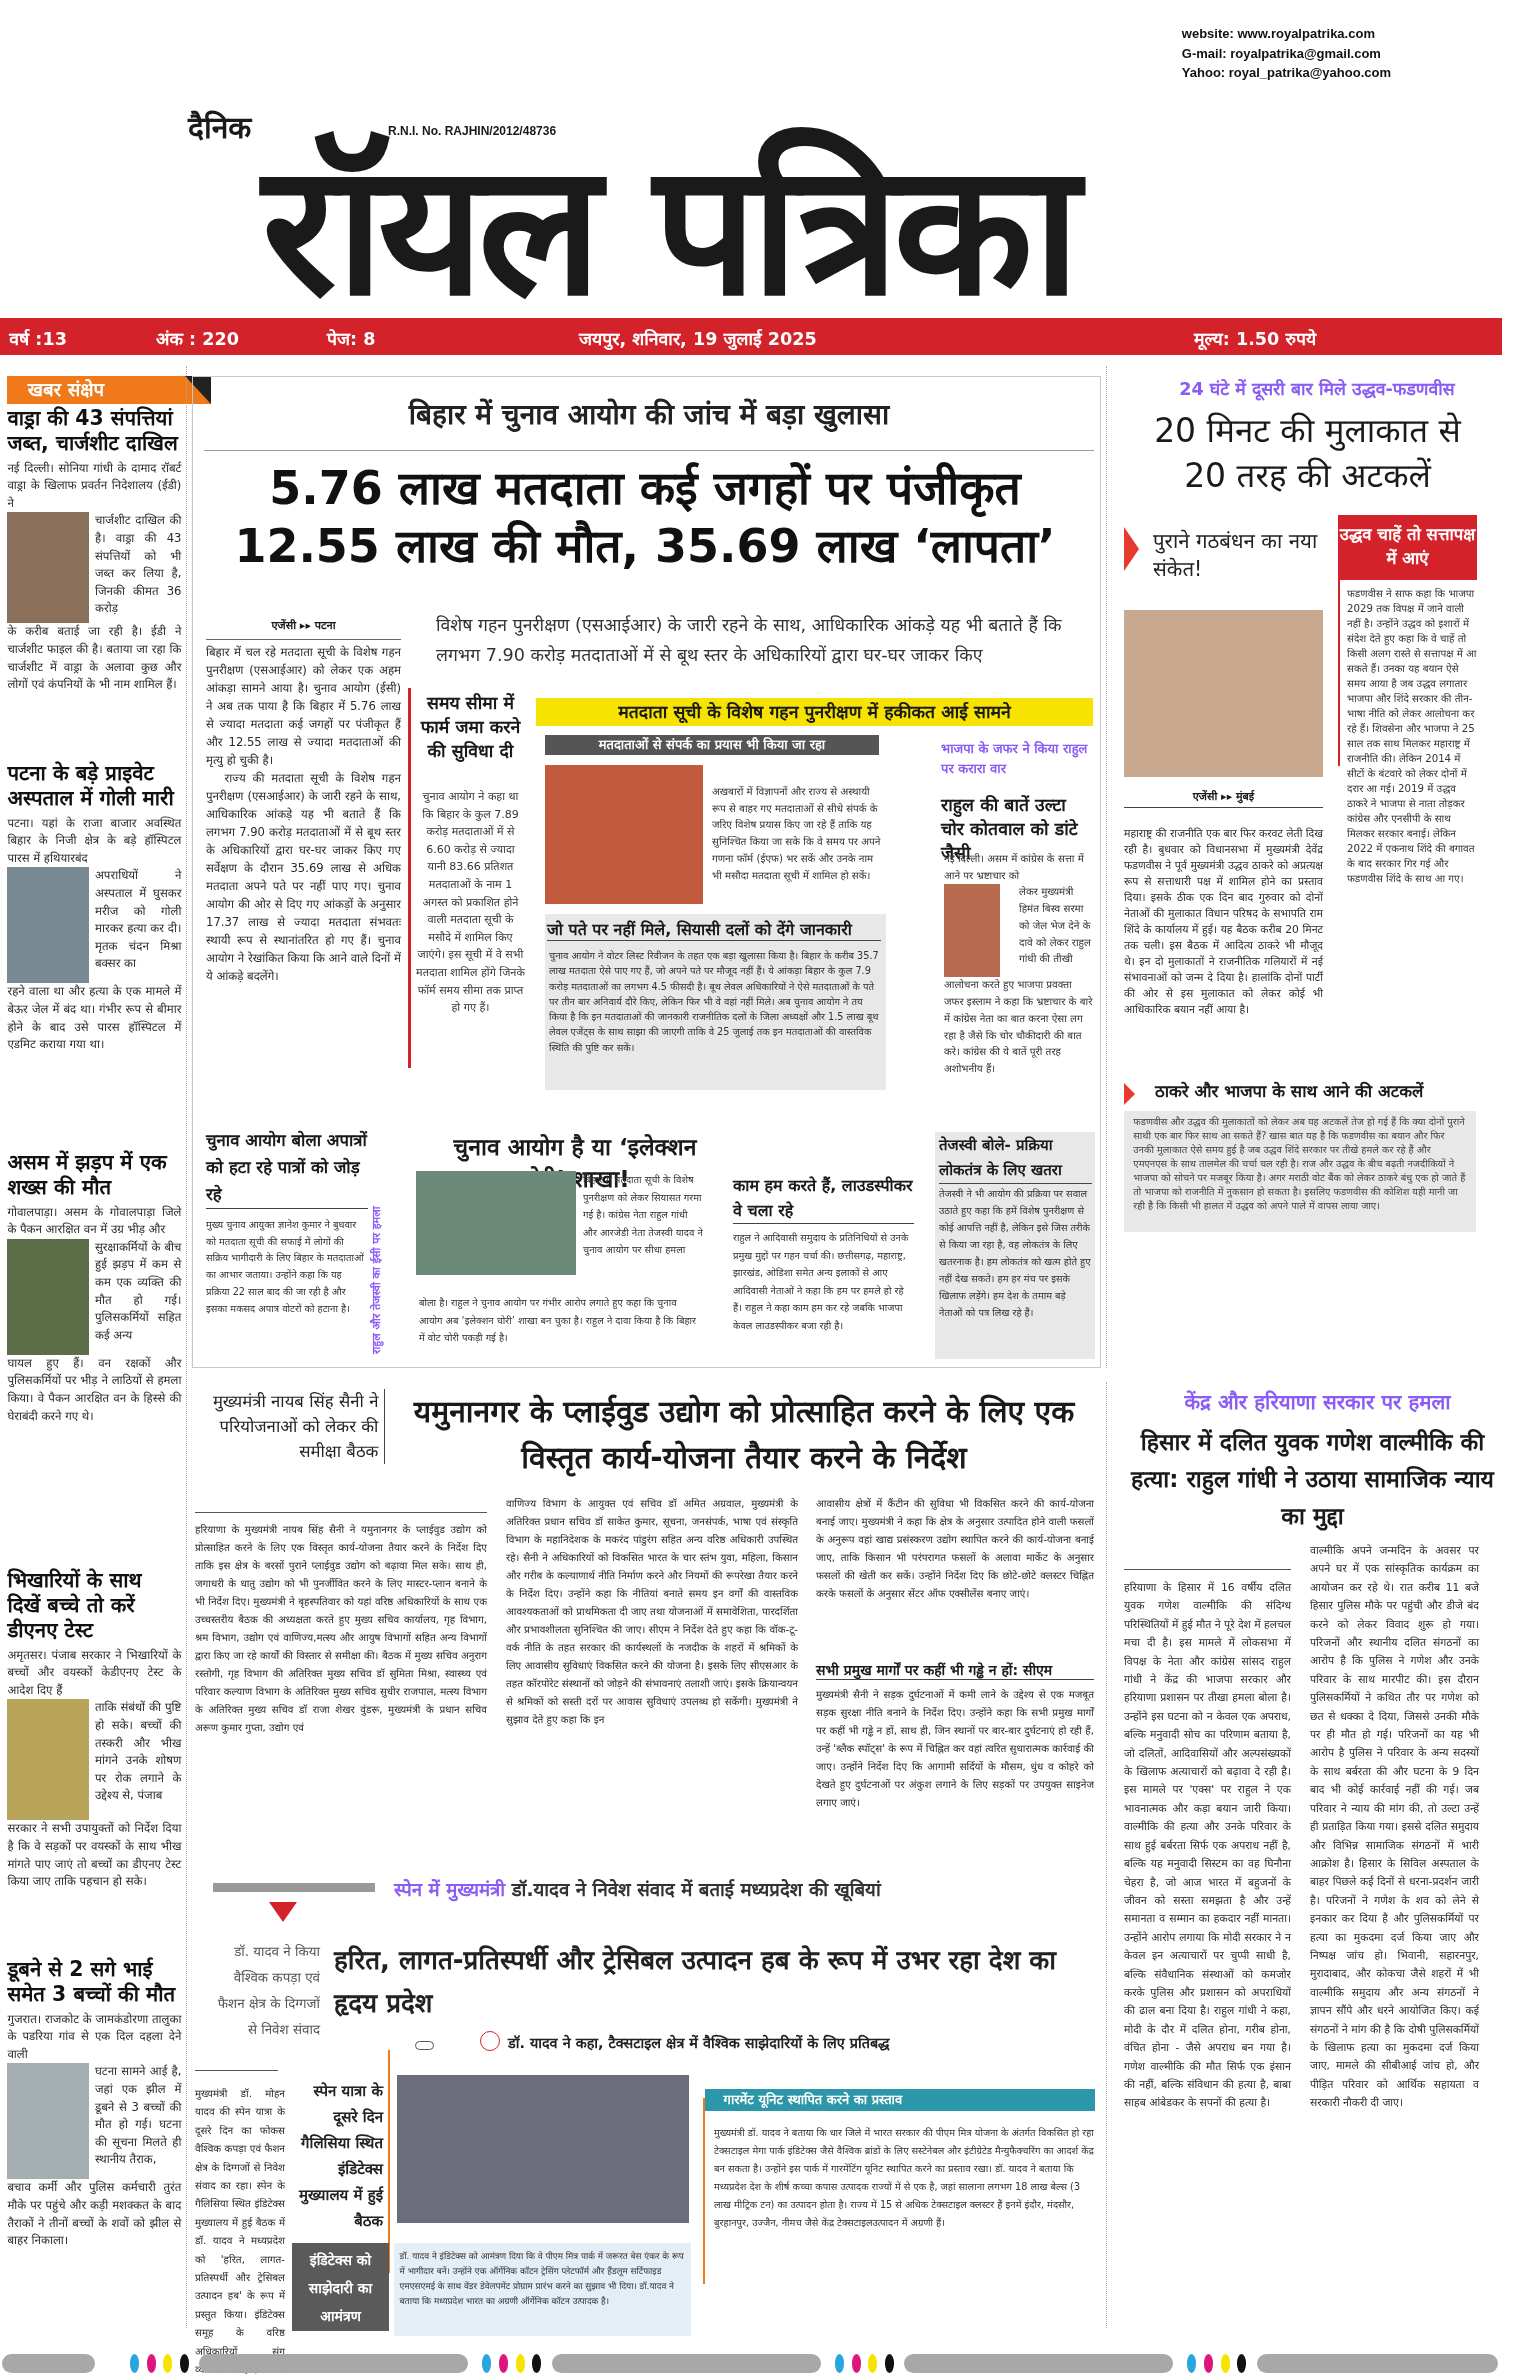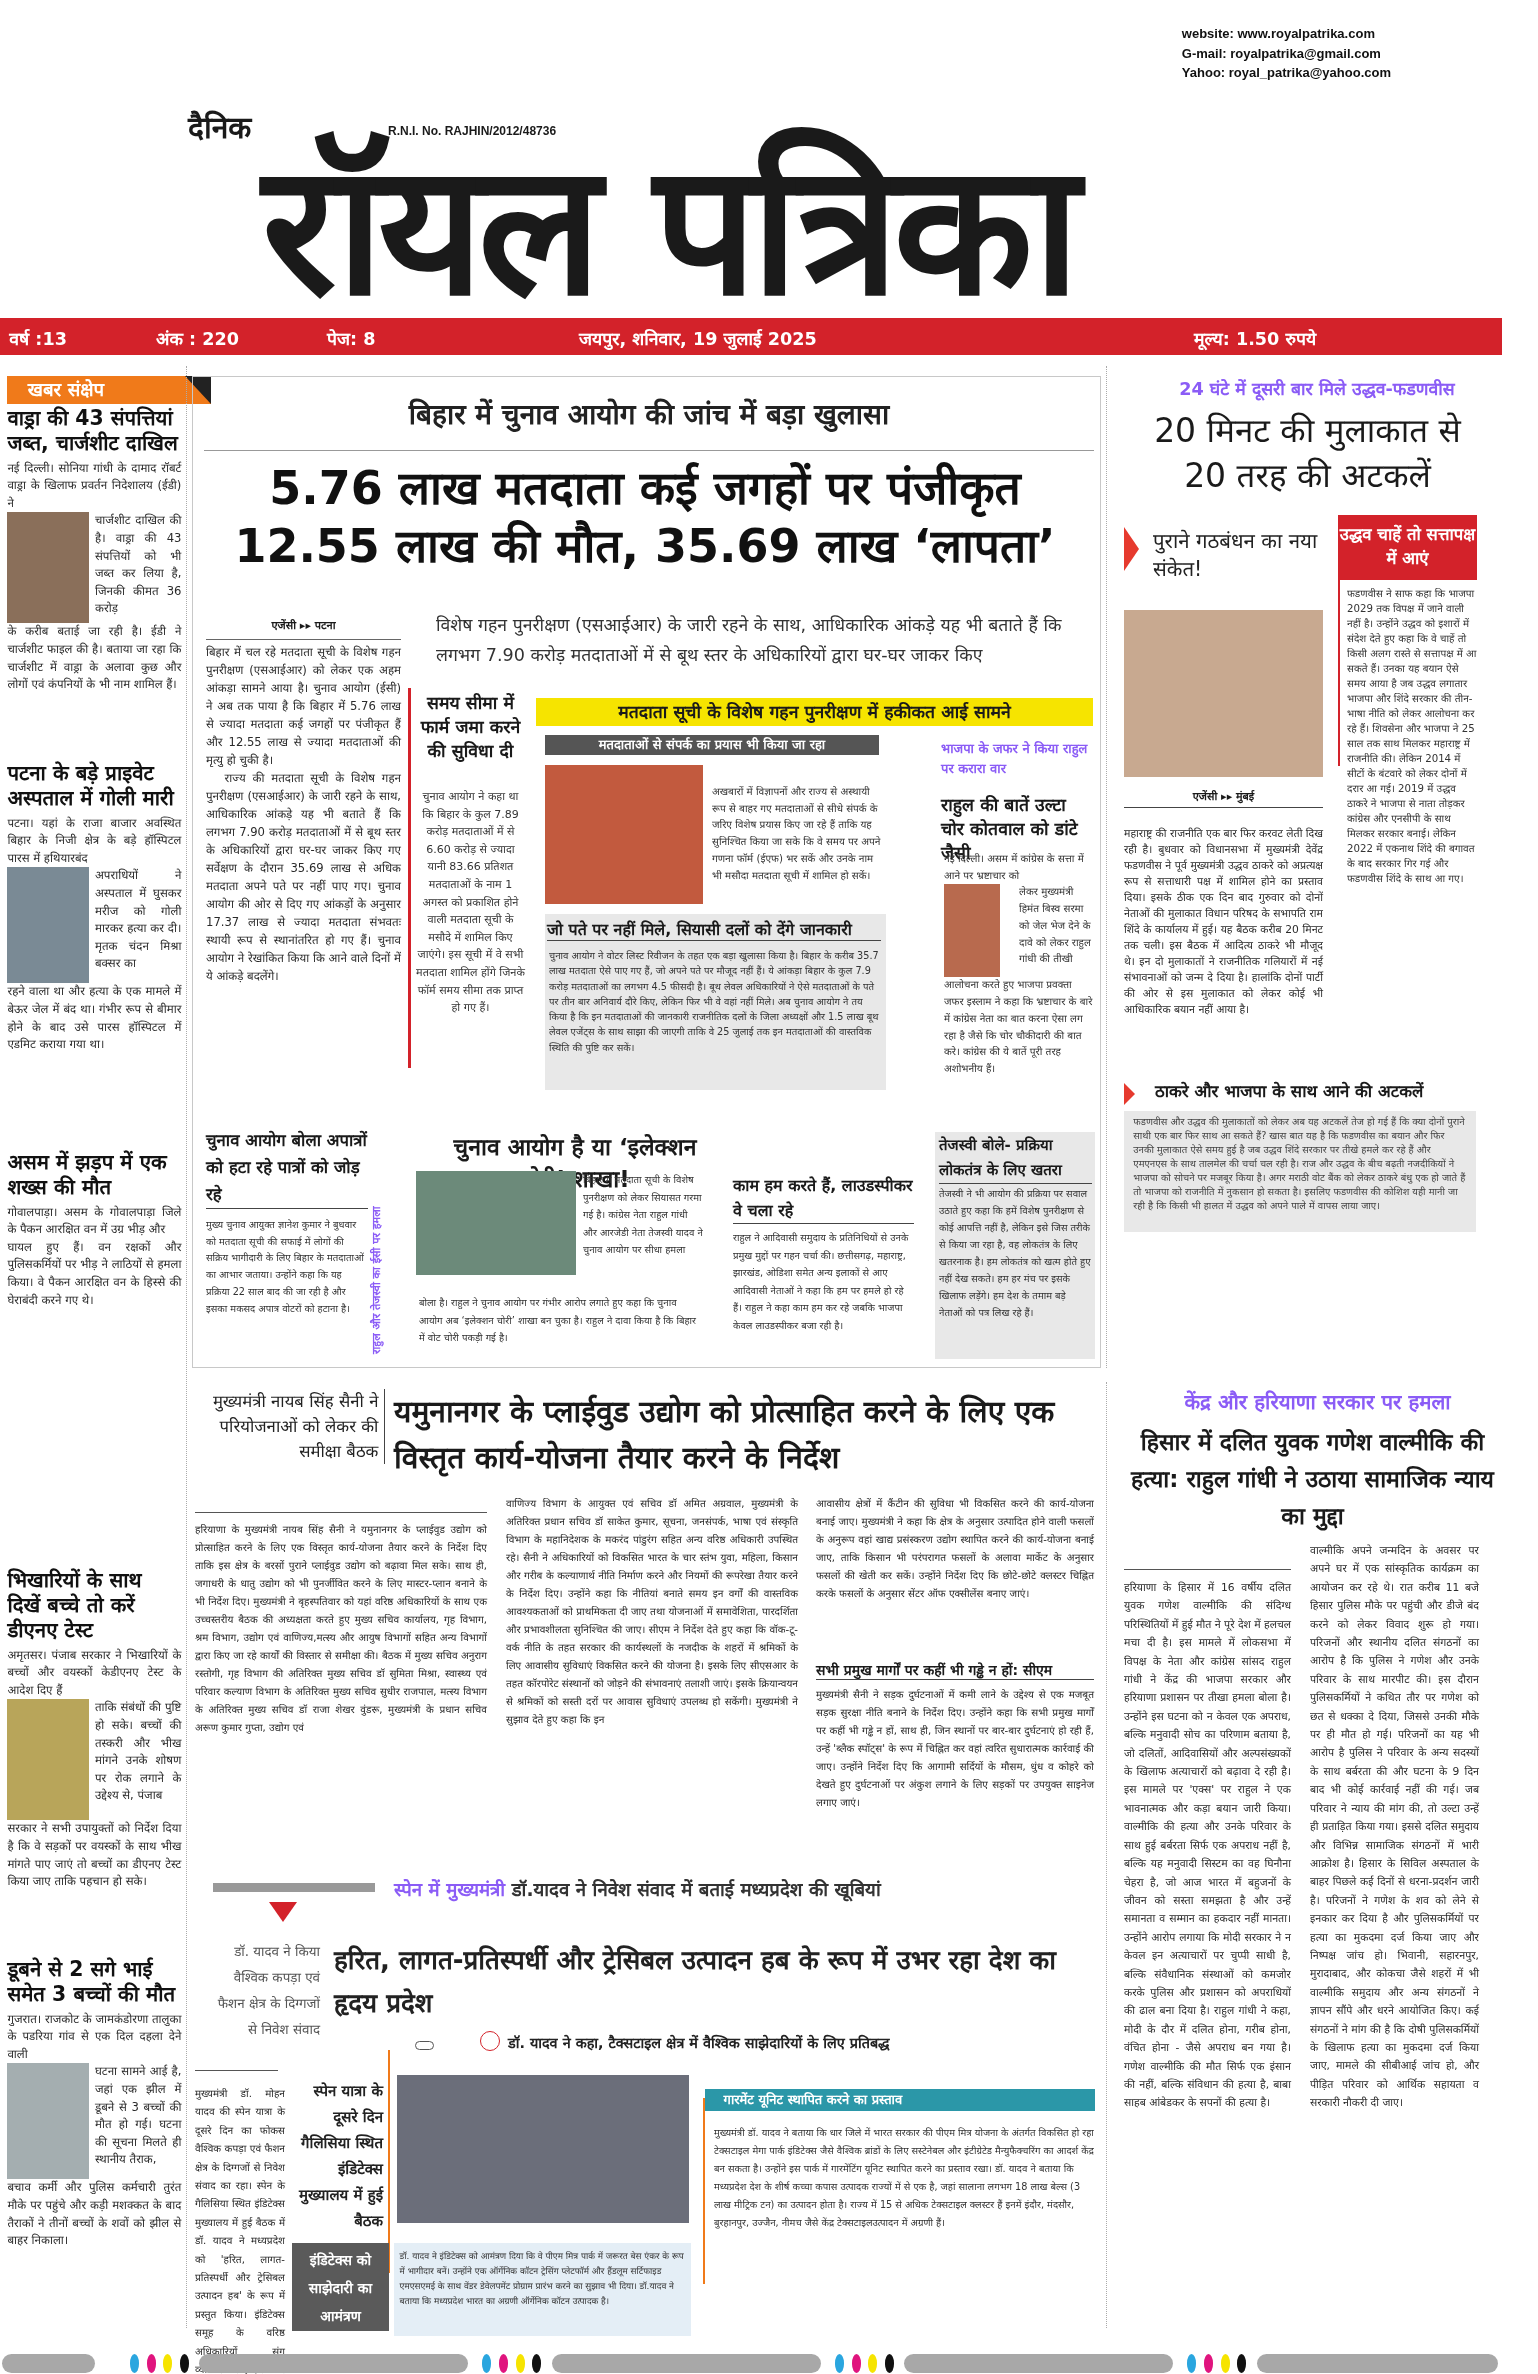--- a/index.html
+++ b/index.html
@@ -65,20 +65,24 @@
   <div class="p" style="font-size:11.6px;line-height:17.6px;margin-top:3.7px">पटना। यहां के राजा बाजार अवस्थित बिहार के निजी क्षेत्र के बड़े हॉस्पिटल पारस में हथियारबंद</div>
   <div style="display:flex;gap:5.6px">
       <div class="photo" style="width:82px;height:116px;background:#7a8a95;flex:none"></div>
       <div class="p" style="font-size:11.6px;line-height:17.6px">अपराधियों ने अस्पताल में घुसकर मरीज को गोली मारकर हत्या कर दी। मृतक चंदन मिश्रा बक्सर का</div>
     </div>
   <div class="p" style="font-size:11.6px;line-height:17.6px">रहने वाला था और हत्या के एक मामले में बेऊर जेल में बंद था। गंभीर रूप से बीमार होने के बाद उसे पारस हॉस्पिटल में एडमिट कराया गया था।</div>
 </div>
 <div class="abs" style="left:7.4px;top:1150px;width:174px">
   <div class="lh" style="font-size:20.4px;line-height:25px">असम में झड़प में एक शख्स की मौत</div>
   <div class="p" style="font-size:11.6px;line-height:17.6px;margin-top:3.7px">गोवालपाड़ा। असम के गोवालपाड़ा जिले के पैकन आरक्षित वन में उग्र भीड़ और</div>
+  <div style="display:flex;gap:5.6px">
+      <div class="photo" style="width:82px;height:116px;background:#5b6e48;flex:none"></div>
+      <div class="p" style="font-size:11.6px;line-height:17.6px">सुरक्षाकर्मियों के बीच हुई झड़प में कम से कम एक व्यक्ति की मौत हो गई। पुलिसकर्मियों सहित कई अन्य</div>
+    </div>
   <div class="p" style="font-size:11.6px;line-height:17.6px">घायल हुए हैं। वन रक्षकों और पुलिसकर्मियों पर भीड़ ने लाठियों से हमला किया। वे पैकन आरक्षित वन के हिस्से की घेराबंदी करने गए थे।</div>
 </div>
 <div class="abs" style="left:7.4px;top:1568px;width:174px">
   <div class="lh" style="font-size:20.4px;line-height:25px">भिखारियों के साथ दिखें बच्चे तो करें डीएनए टेस्ट</div>
   <div class="p" style="font-size:11.6px;line-height:17.6px;margin-top:3.7px">अमृतसर। पंजाब सरकार ने भिखारियों के बच्चों और वयस्कों केडीएनए टेस्ट के आदेश दिए हैं</div>
   <div style="display:flex;gap:5.6px">
       <div class="photo" style="width:82px;height:121px;background:#b8a55a;flex:none"></div>
       <div class="p" style="font-size:11.6px;line-height:17.6px">ताकि संबंधों की पुष्टि हो सके। बच्चों की तस्करी और भीख मांगने उनके शोषण पर रोक लगाने के उद्देश्य से, पंजाब</div>
     </div>
   <div class="p" style="font-size:11.6px;line-height:17.6px">सरकार ने सभी उपायुक्तों को निर्देश दिया है कि वे सड़कों पर वयस्कों के साथ भीख मांगते पाए जाएं तो बच्चों का डीएनए टेस्ट किया जाए ताकि पहचान हो सके।</div>
@@ -147,21 +151,21 @@
 <div class="abs" style="left:1338px;top:580px;width:1.9px;height:186px;background:#d3222a"></div>
 <div class="abs" style="left:1347px;top:586px;width:130px;font-size:10.2px;line-height:15px;color:#333">फडणवीस ने साफ कहा कि भाजपा 2029 तक विपक्ष में जाने वाली नहीं है। उन्होंने उद्धव को इशारों में संदेश देते हुए कहा कि वे चाहें तो किसी अलग रास्ते से सत्तापक्ष में आ सकते हैं। उनका यह बयान ऐसे समय आया है जब उद्धव लगातार भाजपा और शिंदे सरकार की तीन-भाषा नीति को लेकर आलोचना कर रहे हैं। शिवसेना और भाजपा ने 25 साल तक साथ मिलकर महाराष्ट्र में राजनीति की। लेकिन 2014 में सीटों के बंटवारे को लेकर दोनों में दरार आ गई। 2019 में उद्धव ठाकरे ने भाजपा से नाता तोड़कर कांग्रेस और एनसीपी के साथ मिलकर सरकार बनाई। लेकिन 2022 में एकनाथ शिंदे की बगावत के बाद सरकार गिर गई और फडणवीस शिंदे के साथ आ गए।</div>
 <div class="abs photo" style="left:1124px;top:610px;width:199px;height:167px;background:#c8a990"></div>
 <div class="abs" style="left:1124px;top:788px;width:199px;text-align:center;font-size:11px;font-weight:bold;border-bottom:0.9px solid #444;padding-bottom:3.7px">एजेंसी ▸▸ मुंबई</div>
 <div class="abs p" style="left:1124px;top:826px;width:199px;font-size:10.7px;line-height:16px">महाराष्ट्र की राजनीति एक बार फिर करवट लेती दिख रही है। बुधवार को विधानसभा में मुख्यमंत्री देवेंद्र फडणवीस ने पूर्व मुख्यमंत्री उद्धव ठाकरे को अप्रत्यक्ष रूप से सत्ताधारी पक्ष में शामिल होने का प्रस्ताव दिया। इसके ठीक एक दिन बाद गुरुवार को दोनों नेताओं की मुलाकात विधान परिषद के सभापति राम शिंदे के कार्यालय में हुई। यह बैठक करीब 20 मिनट तक चली। इस बैठक में आदित्य ठाकरे भी मौजूद थे। इन दो मुलाकातों ने राजनीतिक गलियारों में नई संभावनाओं को जन्म दे दिया है। हालांकि दोनों पार्टी की ओर से इस मुलाकात को लेकर कोई भी आधिकारिक बयान नहीं आया है।</div>
 <div class="abs" style="left:1124px;top:1083px;width:0;height:0;border-top:11px solid transparent;border-bottom:11px solid transparent;border-left:11px solid #e63a2e"></div>
 <div class="abs" style="left:1155px;top:1079px;width:352px;font-size:16.7px;font-weight:bold">ठाकरे और भाजपा के साथ आने की अटकलें</div>
 <div class="abs shade" style="left:1124px;top:1111px;width:352px;height:121px;padding:3.7px 9.3px;font-size:9.7px;line-height:14px;color:#444">फडणवीस और उद्धव की मुलाकातों को लेकर अब यह अटकलें तेज हो गई हैं कि क्या दोनों पुराने साथी एक बार फिर साथ आ सकते हैं? खास बात यह है कि फडणवीस का बयान और फिर उनकी मुलाकात ऐसे समय हुई है जब उद्धव शिंदे सरकार पर तीखे हमले कर रहे हैं और एमएनएस के साथ तालमेल की चर्चा चल रही है। राज और उद्धव के बीच बढ़ती नजदीकियों ने भाजपा को सोचने पर मजबूर किया है। अगर मराठी वोट बैंक को लेकर ठाकरे बंधु एक हो जाते हैं तो भाजपा को राजनीति में नुकसान हो सकता है। इसलिए फडणवीस की कोशिश यही मानी जा रही है कि किसी भी हालत में उद्धव को अपने पाले में वापस लाया जाए।</div>
 
 <div class="abs" style="left:199px;top:1389px;width:186px;font-size:16.7px;line-height:25px;text-align:right;color:#222;border-right:0.9px solid #444;padding-right:5.6px">मुख्यमंत्री नायब सिंह सैनी ने परियोजनाओं को लेकर की समीक्षा बैठक</div>
-<div class="abs" style="left:394px;top:1389px;width:700px;font-size:30px;font-weight:bold;line-height:46px;">यमुनानगर के प्लाईवुड उद्योग को प्रोत्साहित करने के लिए एक विस्तृत कार्य-योजना तैयार करने के निर्देश</div>
+<div class="abs" style="left:394px;top:1389px;width:700px;font-size:30px;font-weight:bold;line-height:46px;text-align:center">यमुनानगर के प्लाईवुड उद्योग को प्रोत्साहित करने के लिए एक विस्तृत कार्य-योजना तैयार करने के निर्देश</div>
 <div class="abs hr" style="left:195px;top:1512px;width:292px"></div>
 <div class="abs p" style="left:195px;top:1521px;width:292px;font-size:10.2px;line-height:18px">हरियाणा के मुख्यमंत्री नायब सिंह सैनी ने यमुनानगर के प्लाईवुड उद्योग को प्रोत्साहित करने के लिए एक विस्तृत कार्य-योजना तैयार करने के निर्देश दिए ताकि इस क्षेत्र के बरसों पुराने प्लाईवुड उद्योग को बढ़ावा मिल सके। साथ ही, जगाधरी के धातु उद्योग को भी पुनर्जीवित करने के लिए मास्टर-प्लान बनाने के भी निर्देश दिए। मुख्यमंत्री ने बृहस्पतिवार को यहां वरिष्ठ अधिकारियों के साथ एक उच्चस्तरीय बैठक की अध्यक्षता करते हुए मुख्य सचिव कार्यालय, गृह विभाग, श्रम विभाग, उद्योग एवं वाणिज्य,मत्स्य और आयुष विभागों सहित अन्य विभागों द्वारा किए जा रहे कार्यों की विस्तार से समीक्षा की। बैठक में मुख्य सचिव अनुराग रस्तोगी, गृह विभाग की अतिरिक्त मुख्य सचिव डॉ सुमिता मिश्रा, स्वास्थ्य एवं परिवार कल्याण विभाग के अतिरिक्त मुख्य सचिव सुधीर राजपाल, मत्स्य विभाग के अतिरिक्त मुख्य सचिव डॉ राजा शेखर वुंडरू, मुख्यमंत्री के प्रधान सचिव अरूण कुमार गुप्ता, उद्योग एवं</div>
 <div class="abs p" style="left:506px;top:1495px;width:292px;font-size:10.2px;line-height:18px">वाणिज्य विभाग के आयुक्त एवं सचिव डॉ अमित अग्रवाल, मुख्यमंत्री के अतिरिक्त प्रधान सचिव डॉ साकेत कुमार, सूचना, जनसंपर्क, भाषा एवं संस्कृति विभाग के महानिदेशक के मकरंद पांडुरंग सहित अन्य वरिष्ठ अधिकारी उपस्थित रहे। सैनी ने अधिकारियों को विकसित भारत के चार स्तंभ युवा, महिला, किसान और गरीब के कल्याणार्थ नीति निर्माण करने और नियमों की रूपरेखा तैयार करने के निर्देश दिए। उन्होंने कहा कि नीतियां बनाते समय इन वर्गों की वास्तविक आवश्यकताओं को प्राथमिकता दी जाए तथा योजनाओं में समावेशिता, पारदर्शिता और प्रभावशीलता सुनिश्चित की जाए। सीएम ने निर्देश देते हुए कहा कि वॉक-टू-वर्क नीति के तहत सरकार की कार्यस्थलों के नजदीक के शहरों में श्रमिकों के लिए आवासीय सुविधाएं विकसित करने की योजना है। इसके लिए सीएसआर के तहत कॉरपोरेट संस्थानों को जोड़ने की संभावनाएं तलाशी जाएं। इसके क्रियान्वयन से श्रमिकों को सस्ती दरों पर आवास सुविधाएं उपलब्ध हो सकेंगी। मुख्यमंत्री ने सुझाव देते हुए कहा कि इन</div>
 <div class="abs p" style="left:816px;top:1495px;width:278px;font-size:10.2px;line-height:18px">आवासीय क्षेत्रों में कैंटीन की सुविधा भी विकसित करने की कार्य-योजना बनाई जाए। मुख्यमंत्री ने कहा कि क्षेत्र के अनुसार उत्पादित होने वाली फसलों के अनुरूप वहां खाद्य प्रसंस्करण उद्योग स्थापित करने की कार्य-योजना बनाई जाए, ताकि किसान भी परंपरागत फसलों के अलावा मार्केट के अनुसार फसलों की खेती कर सकें। उन्होंने निर्देश दिए कि छोटे-छोटे क्लस्टर चिह्नित करके फसलों के अनुसार सेंटर ऑफ एक्सीलेंस बनाए जाएं।</div>
 <div class="abs" style="left:816px;top:1660px;width:278px;font-size:14px;font-weight:bold;border-bottom:0.9px solid #444">सभी प्रमुख मार्गों पर कहीं भी गड्ढे न हों: सीएम</div>
 <div class="abs p" style="left:816px;top:1686px;width:278px;font-size:10.2px;line-height:18px">मुख्यमंत्री सैनी ने सड़क दुर्घटनाओं में कमी लाने के उद्देश्य से एक मजबूत सड़क सुरक्षा नीति बनाने के निर्देश दिए। उन्होंने कहा कि सभी प्रमुख मार्गों पर कहीं भी गड्ढे न हों, साथ ही, जिन स्थानों पर बार-बार दुर्घटनाएं हो रही हैं, उन्हें 'ब्लैक स्पॉट्स' के रूप में चिह्नित कर वहां त्वरित सुधारात्मक कार्रवाई की जाए। उन्होंने निर्देश दिए कि आगामी सर्दियों के मौसम, धुंध व कोहरे को देखते हुए दुर्घटनाओं पर अंकुश लगाने के लिए सड़कों पर उपयुक्त साइनेज लगाए जाएं।</div>
 
 <div class="abs col-sep" style="left:1106px;top:1382px;height:946px"></div>
 <div class="abs red" style="left:1118px;top:1387px;width:399px;font-size:20.4px;font-weight:bold;text-align:center">केंद्र और हरियाणा सरकार पर हमला</div>
 <div class="abs" style="left:1127px;top:1424px;width:371px;font-size:23px;font-weight:bold;line-height:37px;text-align:center">हिसार में दलित युवक गणेश वाल्मीकि की हत्या: राहुल गांधी ने उठाया सामाजिक न्याय का मुद्दा</div>

